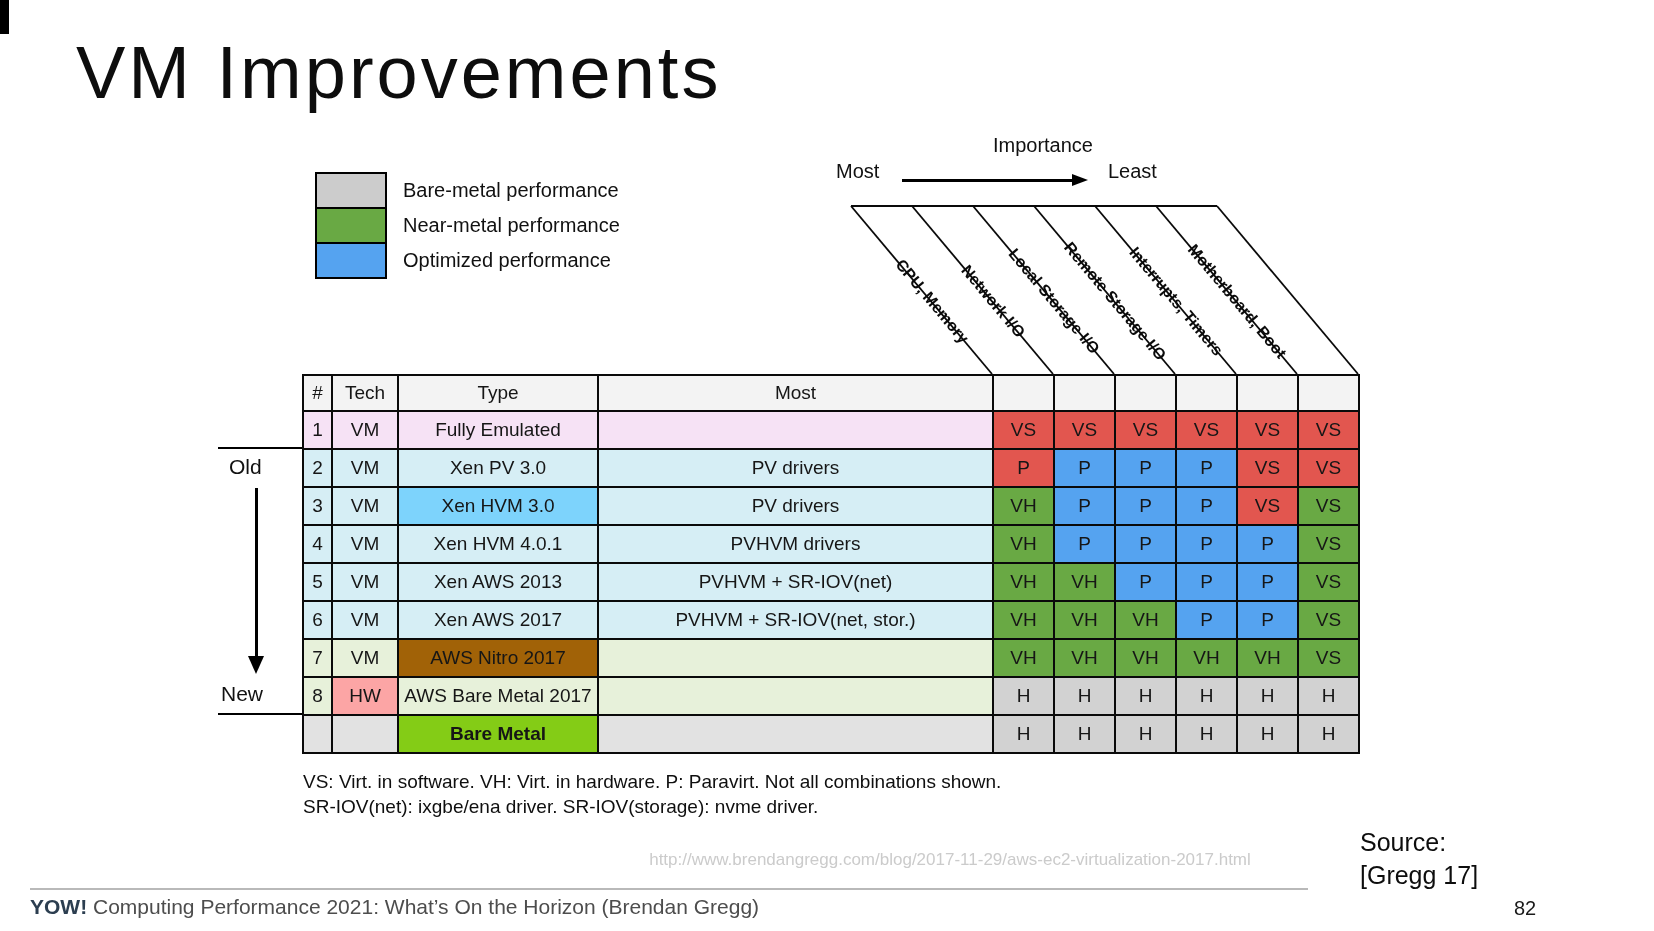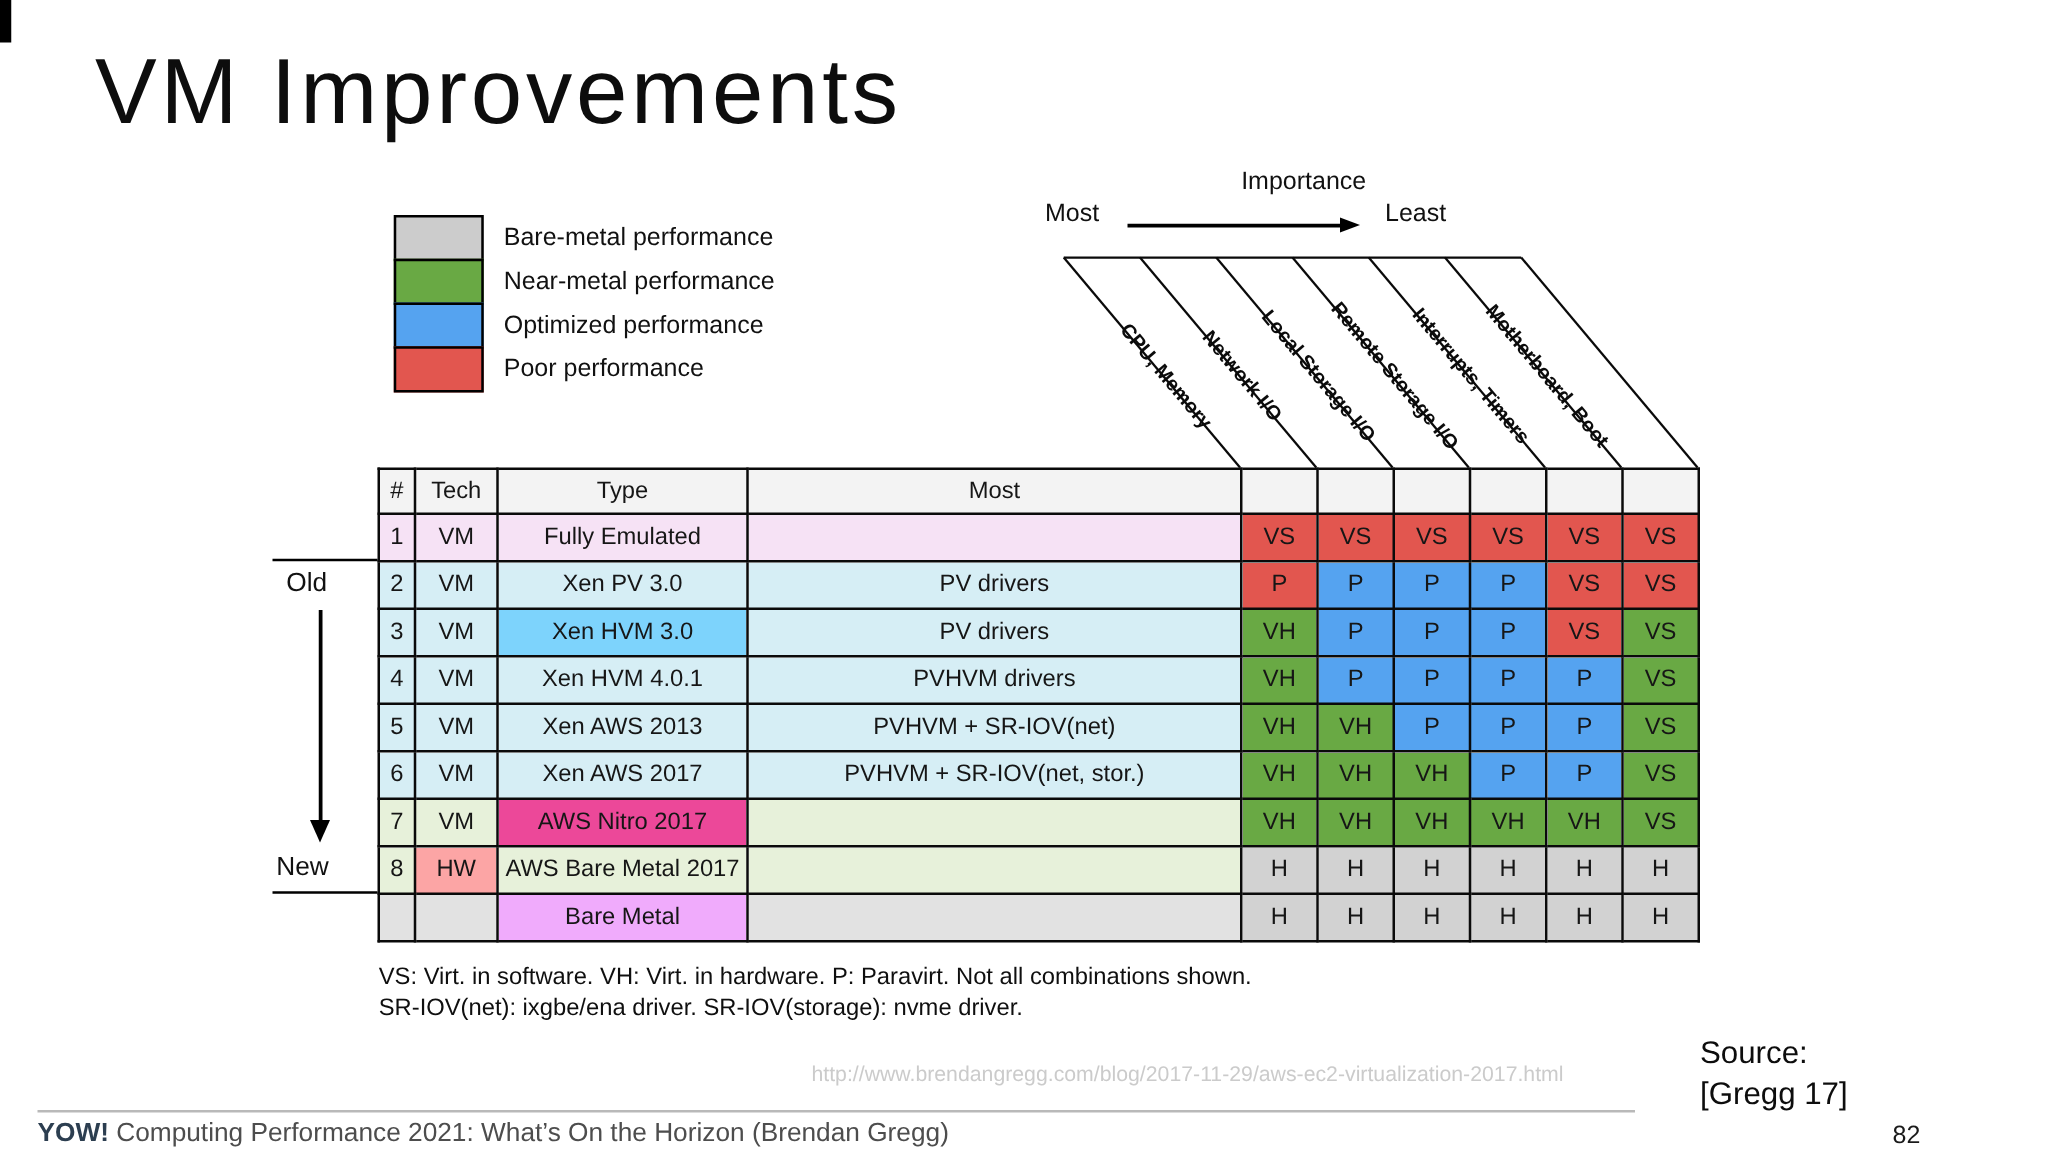--- a/index.html
+++ b/index.html
@@ -76,24 +76,20 @@
       <span class="legend-label">Bare-metal performance</span>
     </div>
     <div class="legend-row">
       <div class="legend-swatch" style="background: rgb(105, 169, 68);"></div>
       <span class="legend-label">Near-metal performance</span>
     </div>
     <div class="legend-row">
       <div class="legend-swatch" style="background: rgb(85, 163, 240);"></div>
       <span class="legend-label">Optimized performance</span>
     </div>
-    <div class="legend-row">
-      <div class="legend-swatch" style="background: rgb(226, 86, 79);"></div>
-      <span class="legend-label">Poor performance</span>
-    </div>
   </div>
 
   <div class="imp-title">Importance</div>
   <div class="imp-most">Most</div>
   <div class="imp-line"></div>
   <div class="imp-head"></div>
   <div class="imp-least">Least</div>
 
   <svg class="overlay" width="1654" height="931" viewBox="0 0 1654 931">
     <g stroke="#0a0a0a" stroke-width="1.8" fill="none">
@@ -211,21 +207,21 @@
           <td style="background: rgb(105, 169, 68);">VH</td>
           <td style="background: rgb(105, 169, 68);">VH</td>
           <td style="background: rgb(105, 169, 68);">VH</td>
           <td style="background: rgb(85, 163, 240);">P</td>
           <td style="background: rgb(85, 163, 240);">P</td>
           <td style="background: rgb(105, 169, 68);">VS</td>
         </tr>
         <tr>
           <td style="background: rgb(231, 241, 218);">7</td>
           <td style="background: rgb(231, 241, 218);">VM</td>
-          <td style="background: #ec4899;">AWS Nitro 2017</td>
+          <td style="background: #a16207;">AWS Nitro 2017</td>
           <td style="background: rgb(231, 241, 218);"></td>
           <td style="background: rgb(105, 169, 68);">VH</td>
           <td style="background: rgb(105, 169, 68);">VH</td>
           <td style="background: rgb(105, 169, 68);">VH</td>
           <td style="background: rgb(105, 169, 68);">VH</td>
           <td style="background: rgb(105, 169, 68);">VH</td>
           <td style="background: rgb(105, 169, 68);">VS</td>
         </tr>
         <tr>
           <td style="background: rgb(231, 241, 218);">8</td>
@@ -235,21 +231,21 @@
           <td style="background: rgb(210, 210, 210);">H</td>
           <td style="background: rgb(210, 210, 210);">H</td>
           <td style="background: rgb(210, 210, 210);">H</td>
           <td style="background: rgb(210, 210, 210);">H</td>
           <td style="background: rgb(210, 210, 210);">H</td>
           <td style="background: rgb(210, 210, 210);">H</td>
         </tr>
         <tr>
           <td style="background: rgb(226, 226, 226);"></td>
           <td style="background: rgb(226, 226, 226);"></td>
-          <td style="background: #f0abfc;">Bare Metal</td>
+          <td style="background: #84cc16; font-weight: bold;">Bare Metal</td>
           <td style="background: rgb(226, 226, 226);"></td>
           <td style="background: rgb(210, 210, 210);">H</td>
           <td style="background: rgb(210, 210, 210);">H</td>
           <td style="background: rgb(210, 210, 210);">H</td>
           <td style="background: rgb(210, 210, 210);">H</td>
           <td style="background: rgb(210, 210, 210);">H</td>
           <td style="background: rgb(210, 210, 210);">H</td>
         </tr>
       </tbody>
   </table>

